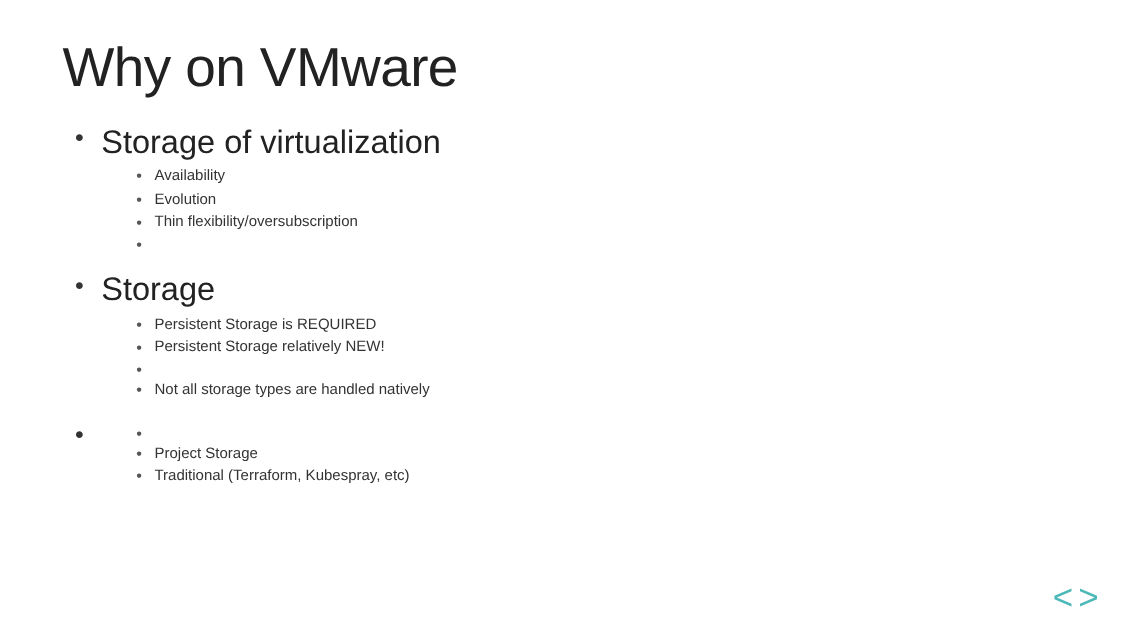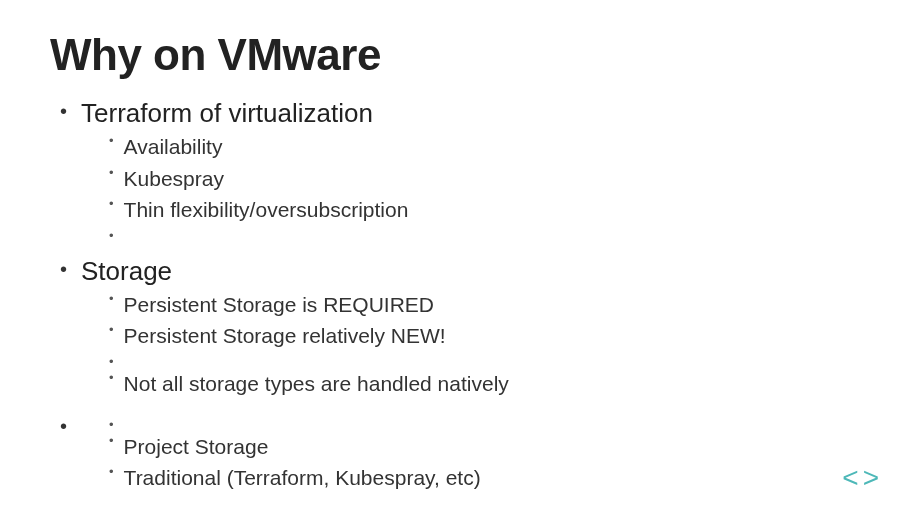--- a/index.html
+++ b/index.html
@@ -19,21 +19,21 @@
     .slide {
       width: 907px;
       height: 510px;
       background: #ffffff;
       padding: 30px 50px 30px 50px;
       position: relative;
     }
 
     .title {
       font-size: 44px;
-      font-weight: 700;
+      font-weight: 400;
       color: #222222;
       margin-bottom: 18px;
       letter-spacing: -0.5px;
     }
 
     .content {
       padding-left: 10px;
     }
 
     .level1-item {
@@ -71,21 +71,21 @@
 
     .bullet-l2 {
       font-size: 13px;
       color: #555;
       margin-right: 10px;
       margin-top: 2px;
       line-height: 1;
     }
 
     .level2-label {
-      font-size: 21px;
+      font-size: 12px;
       font-weight: 400;
       color: #333333;
       line-height: 1.45;
     }
 
     .nav-arrows {
       position: absolute;
       bottom: 18px;
       right: 28px;
       display: flex;
@@ -107,29 +107,29 @@
 
 <div class="slide">
 
   <div class="title">Why on VMware</div>
 
   <div class="content">
 
     <div class="level1-item">
       <span class="bullet-l1">•</span>
       <div>
-        <div class="level1-label">Terraform of virtualization</div>
+        <div class="level1-label">Storage of virtualization</div>
         <div class="level2-list">
           <div class="level2-item">
             <span class="bullet-l2">•</span>
             <span class="level2-label">Availability</span>
           </div>
           <div class="level2-item">
             <span class="bullet-l2">•</span>
-            <span class="level2-label">Kubespray</span>
+            <span class="level2-label">Evolution</span>
           </div>
           <div class="level2-item">
             <span class="bullet-l2">•</span>
             <span class="level2-label">Thin flexibility/oversubscription</span>
           </div>
           <div class="level2-item">
             <span class="bullet-l2">•</span>
           </div>
         </div>
       </div>

